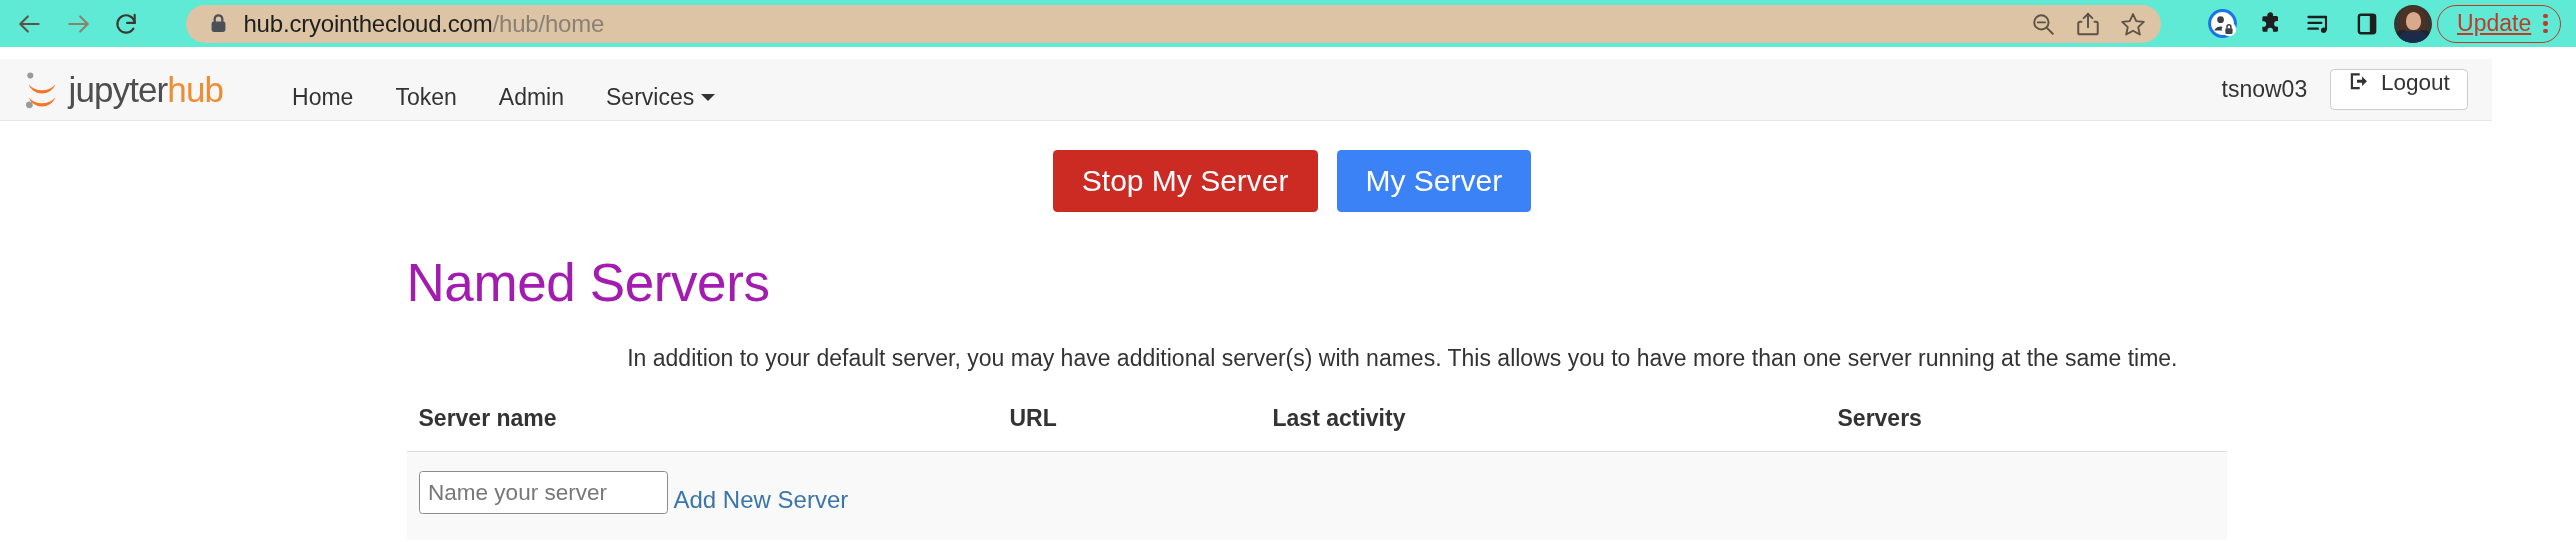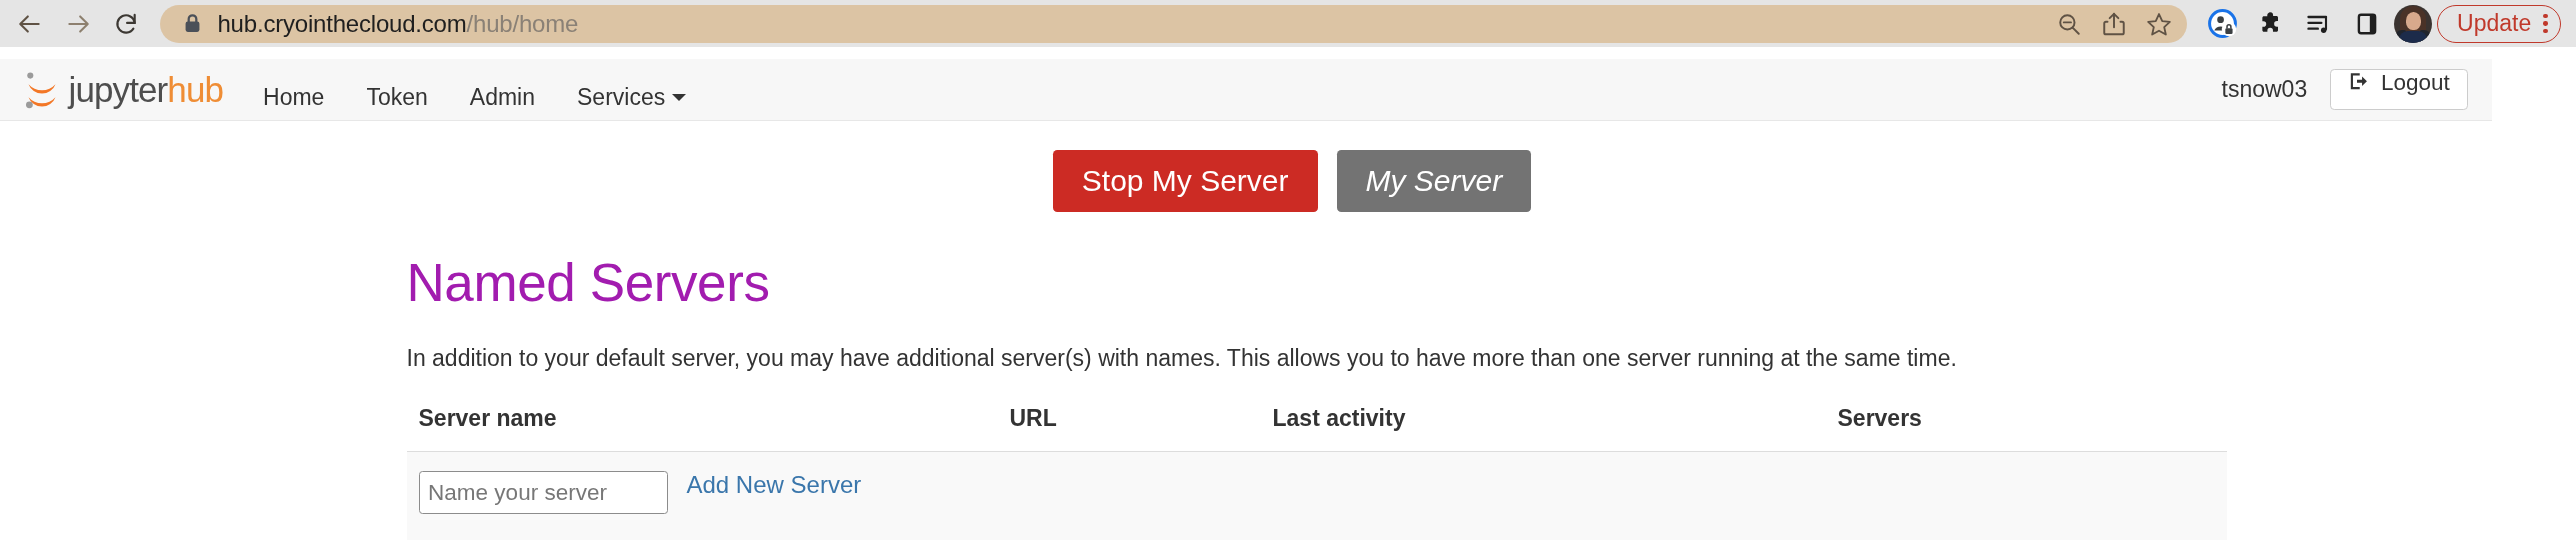--- a/index.html
+++ b/index.html
@@ -14,25 +14,26 @@
     overflow: hidden;
     position: relative;
   }
 
   
   .browser-toolbar {
     position: absolute;
     left: 0; top: 0;
     width: 2576px;
     height: 47px;
-    background: #e5e5e5;
+    background: #5eead4;
     display: flex;
     align-items: center;
     box-sizing: border-box;
     padding: 0 15.5px 0 8.6px;
+    gap: 26px;
   }
   .nav-btns {
     display: flex;
     align-items: center;
     gap: 5.2px;
     flex: 0 0 auto;
   }
   .chrome-icon-btn {
     width: 43px;
     height: 43px;
@@ -133,20 +134,21 @@
     color: #c0392b;
     font-size: 23px;
     display: flex;
     align-items: center;
     padding: 0 12px 0 19px;
     gap: 12px;
     box-sizing: border-box;
     background: transparent;
     white-space: nowrap;
     font-family: "Liberation Sans", sans-serif;
+    text-decoration: underline;
   }
   .kebab {
     display: flex;
     flex-direction: column;
     gap: 3.5px;
     align-items: center;
   }
   .kebab i {
     display: block;
     width: 4.3px; height: 4.3px;
@@ -159,20 +161,21 @@
     position: absolute;
     left: 0; top: 59px;
     width: 2492px;
     height: 62px;
     background: #f7f7f7;
     border-bottom: 0.9px solid #e7e7e7;
     display: flex;
     align-items: center;
     box-sizing: border-box;
     padding: 0 24px;
+    gap: 29px;
   }
   .jh-brand {
     display: flex;
     align-items: center;
     gap: 8.6px;
     flex: 0 0 auto;
     margin-right: 19px;
   }
   .jh-logo-mark { width: 36px; height: 40px; display:block; }
   .jh-wordmark {
@@ -253,21 +256,21 @@
     font-size: 30px;
     height: 62px;
     padding: 0 29px;
     display: flex;
     align-items: center;
     justify-content: center;
     white-space: nowrap;
     font-family: "Liberation Sans", sans-serif;
   }
   .btn-danger { background: #cc2b24; }
-  .btn-primary { background: #737373; font-style: italic; }
+  .btn-primary { background: #3b82f6; }
 
   .panel {
     width: 1771px;
     margin: 0 auto;
     padding-left: 0;
     box-sizing: border-box;
   }
   .page-title {
     font-size: 53px;
     color: #a21caf;
@@ -275,20 +278,21 @@
     margin: 40px 0 0 0;
     letter-spacing: -0.4px;
     font-family: "Liberation Sans", sans-serif;
   }
   .page-desc {
     font-size: 23px;
     color: #333333;
     margin: 29px 0 0 0;
     line-height: 1.4;
     font-family: "Liberation Sans", sans-serif;
+    text-align: right;
   }
 
   .servers-table {
     margin-top: 31px;
     width: 1771px;
     border-collapse: collapse;
     table-layout: fixed;
   }
   .servers-table th {
     text-align: left;
@@ -306,22 +310,22 @@
     padding: 19px 12px 26px 12px;
     vertical-align: middle;
   }
   .col-name { width: 579px; }
   .col-url  { width: 251px; }
   .col-act  { width: 553px; }
   .col-actions { width: 389px; }
 
   .new-server-cell {
     display: flex;
-    align-items: flex-start;
-    gap: 19px;
+    align-items: flex-end;
+    gap: 6px;
   }
   .name-input {
     width: 249px;
     height: 43px;
     box-sizing: border-box;
     border: 0.9px solid #8c8c8c;
     border-radius: 3.5px;
     background: #ffffff;
     font-size: 22.5px;
     color: #333333;

